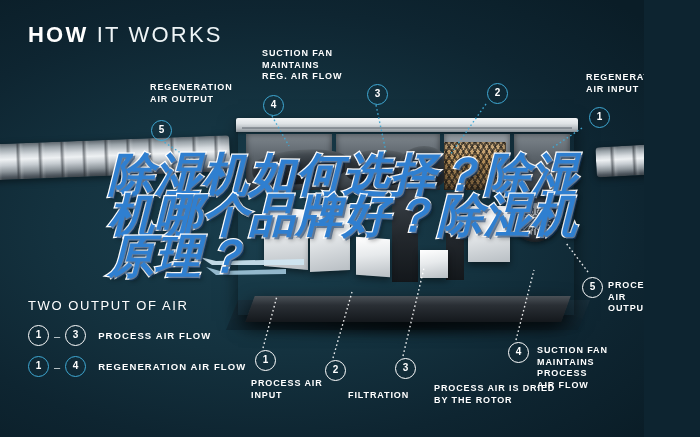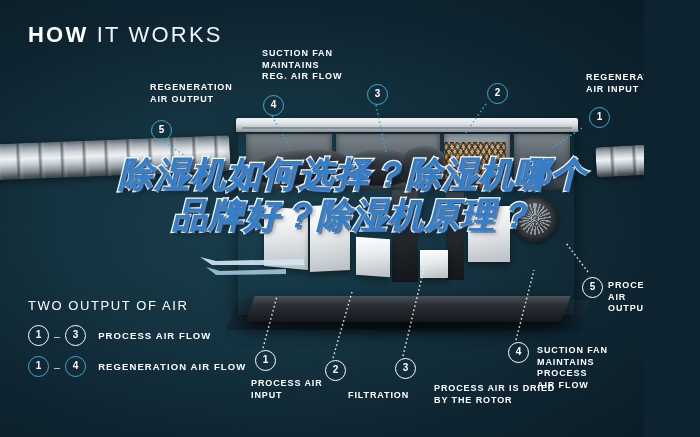--- a/index.html
+++ b/index.html
@@ -257,24 +257,24 @@
     font-size: 9.5px;
     font-weight: 700;
     letter-spacing: 1.1px;
   }
 
   
   #overlay {
     position: absolute;
     left: 108px; top: 154px;
     width: 488px;
-    text-align: center;
+    text-align: left;
     font-family: "DejaVu Sans", sans-serif;
     font-weight: 700;
-    font-size: 35px;
+    font-size: 46px;
     line-height: 41px;
     letter-spacing: 1px;
     font-style: italic;
     color: #2f7fd0;
     -webkit-text-stroke: 2.5px #ffffff;
     paint-order: stroke fill;
     text-shadow:
       2px 2px 0 rgba(20,60,110,0.55),
       3px 3px 4px rgba(0,0,0,0.35);
   }

